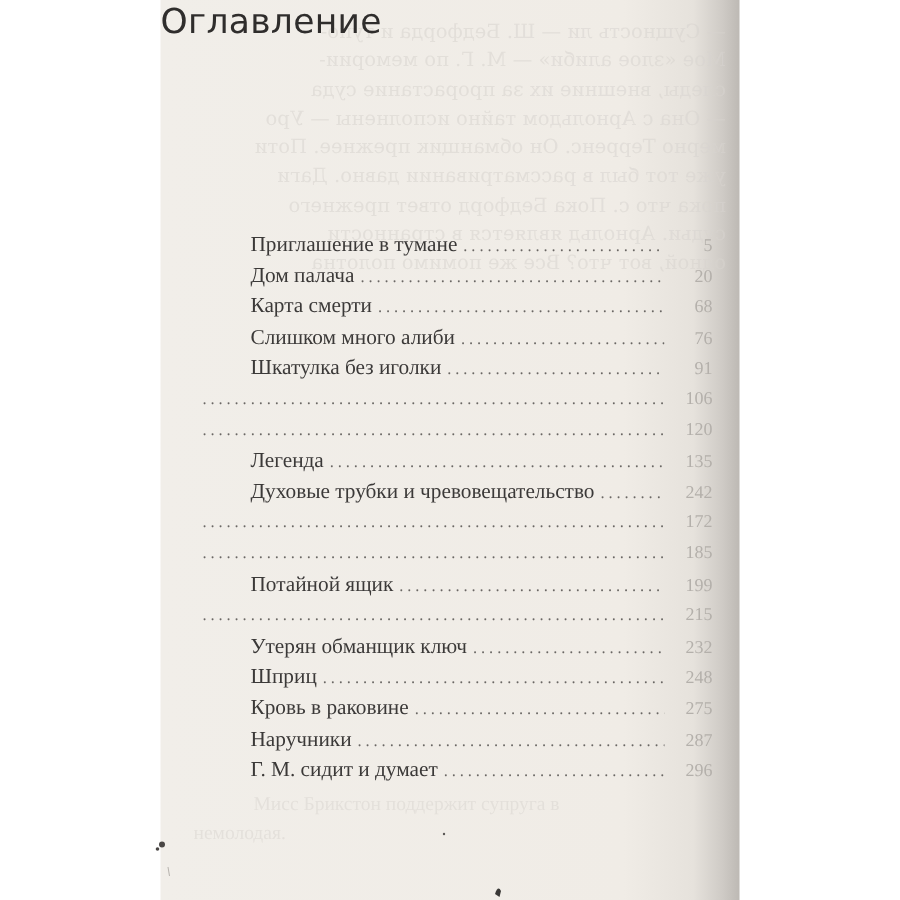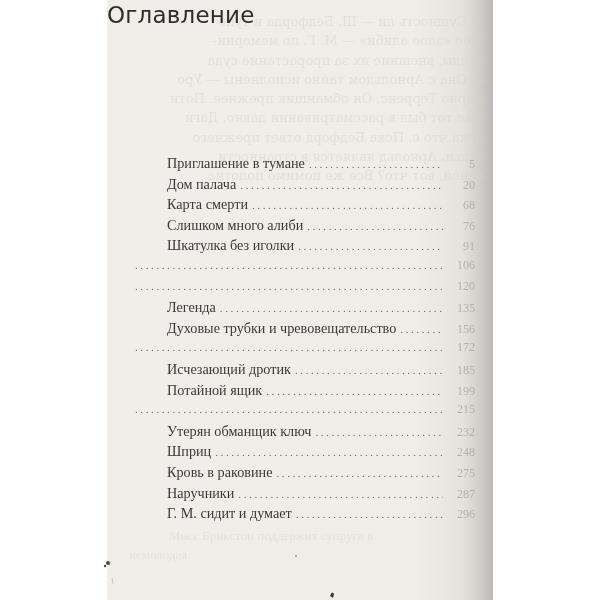--- a/index.html
+++ b/index.html
@@ -163,28 +163,27 @@
         <span class="toc-page">120</span>
       </li>
     <li class="toc-row">
         <span class="toc-title">Легенда</span>
         <span class="toc-dots"></span>
         <span class="toc-page">135</span>
       </li>
     <li class="toc-row">
         <span class="toc-title">Духовые трубки и чревовещательство</span>
         <span class="toc-dots"></span>
-        <span class="toc-page">156</span>
+        <span class="toc-page">242</span>
       </li>
     <li class="toc-row">
         <span class="toc-dots"></span>
         <span class="toc-page">172</span>
       </li>
     <li class="toc-row">
-        <span class="toc-title">Исчезающий дротик</span>
         <span class="toc-dots"></span>
         <span class="toc-page">185</span>
       </li>
     <li class="toc-row">
         <span class="toc-title">Потайной ящик</span>
         <span class="toc-dots"></span>
         <span class="toc-page">199</span>
       </li>
     <li class="toc-row">
         <span class="toc-dots"></span>

